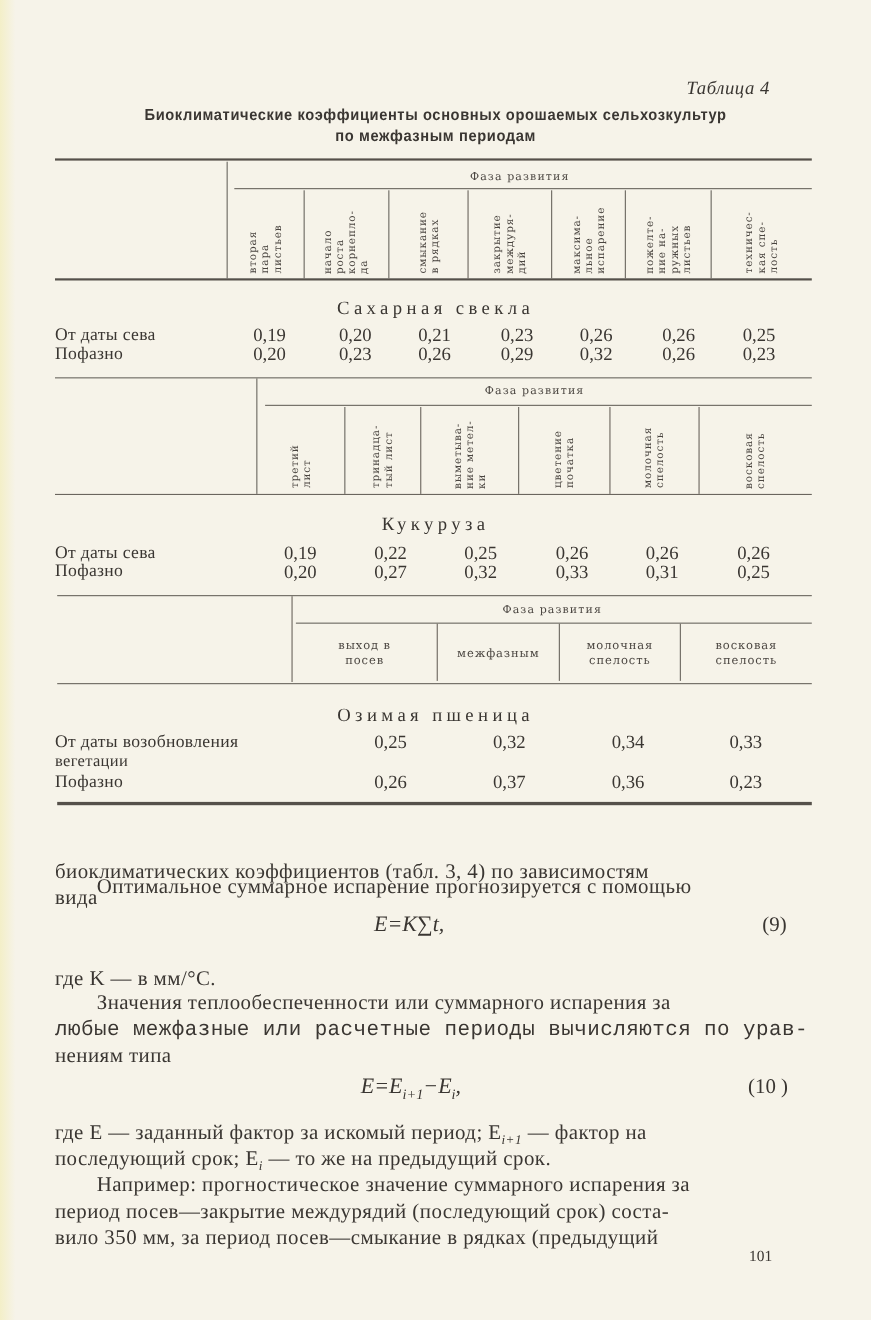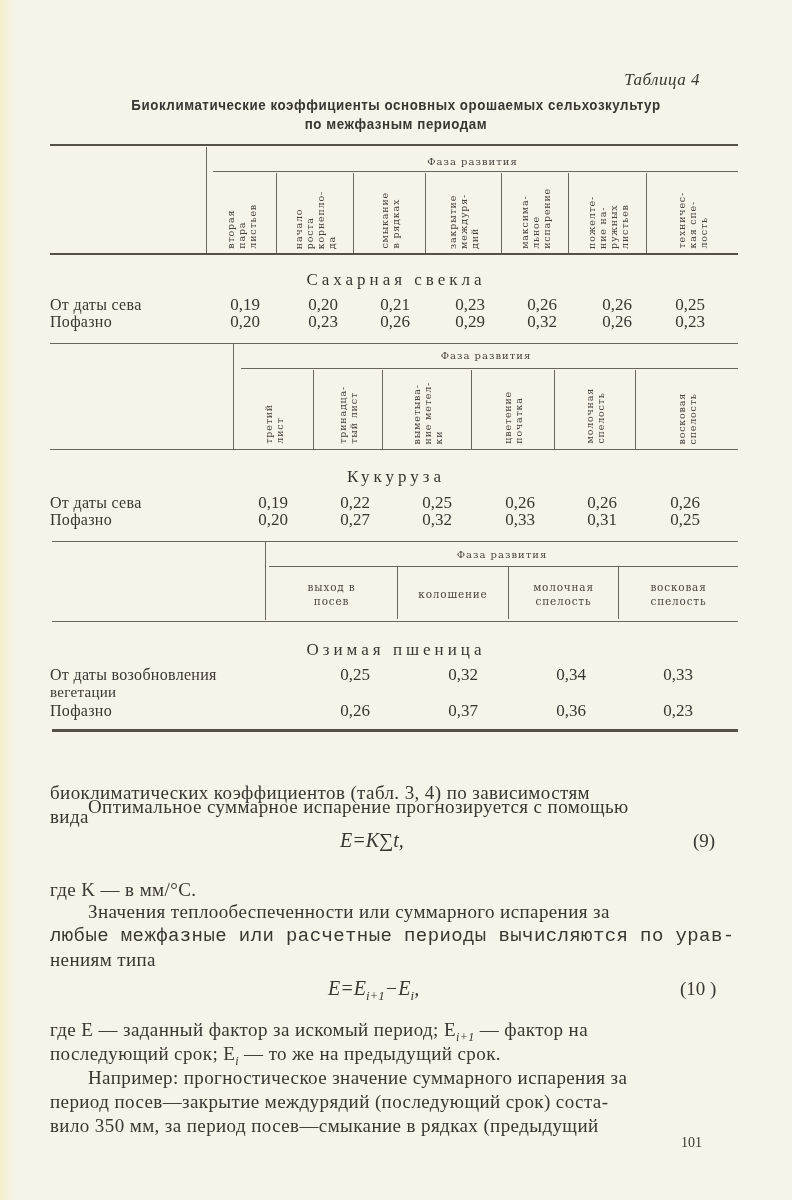--- a/index.html
+++ b/index.html
@@ -160,21 +160,21 @@
 </div>
 
 <div>
   <div class="hr thin" style="left:52px;width:686px;top:541px;"></div>
   <div class="vr" style="left:265px;top:542px;height:78px;"></div>
   <div class="phase" style="left:266px;width:472px;top:549px;">Фаза развития</div>
   <div class="hr thin" style="left:269px;width:469px;top:566px;"></div>
   <div class="hcell" style="left:266px;width:131px;top:567px;height:53px;">выход в
 посев</div>
   <div class="vr" style="left:397px;top:567px;height:52px;"></div>
-  <div class="hcell" style="left:398px;width:110px;top:567px;height:53px;">колошение</div>
+  <div class="hcell" style="left:398px;width:110px;top:567px;height:53px;">межфазным</div>
   <div class="vr" style="left:508px;top:567px;height:52px;"></div>
   <div class="hcell" style="left:509px;width:109px;top:567px;height:53px;">молочная
 спелость</div>
   <div class="vr" style="left:618px;top:567px;height:52px;"></div>
   <div class="hcell" style="left:619px;width:119px;top:567px;height:53px;">восковая
 спелость</div>
   <div class="hr thin" style="left:52px;width:686px;top:621px;"></div>
 
   <div class="section" style="top:640px;">Озимая пшеница</div>
 

